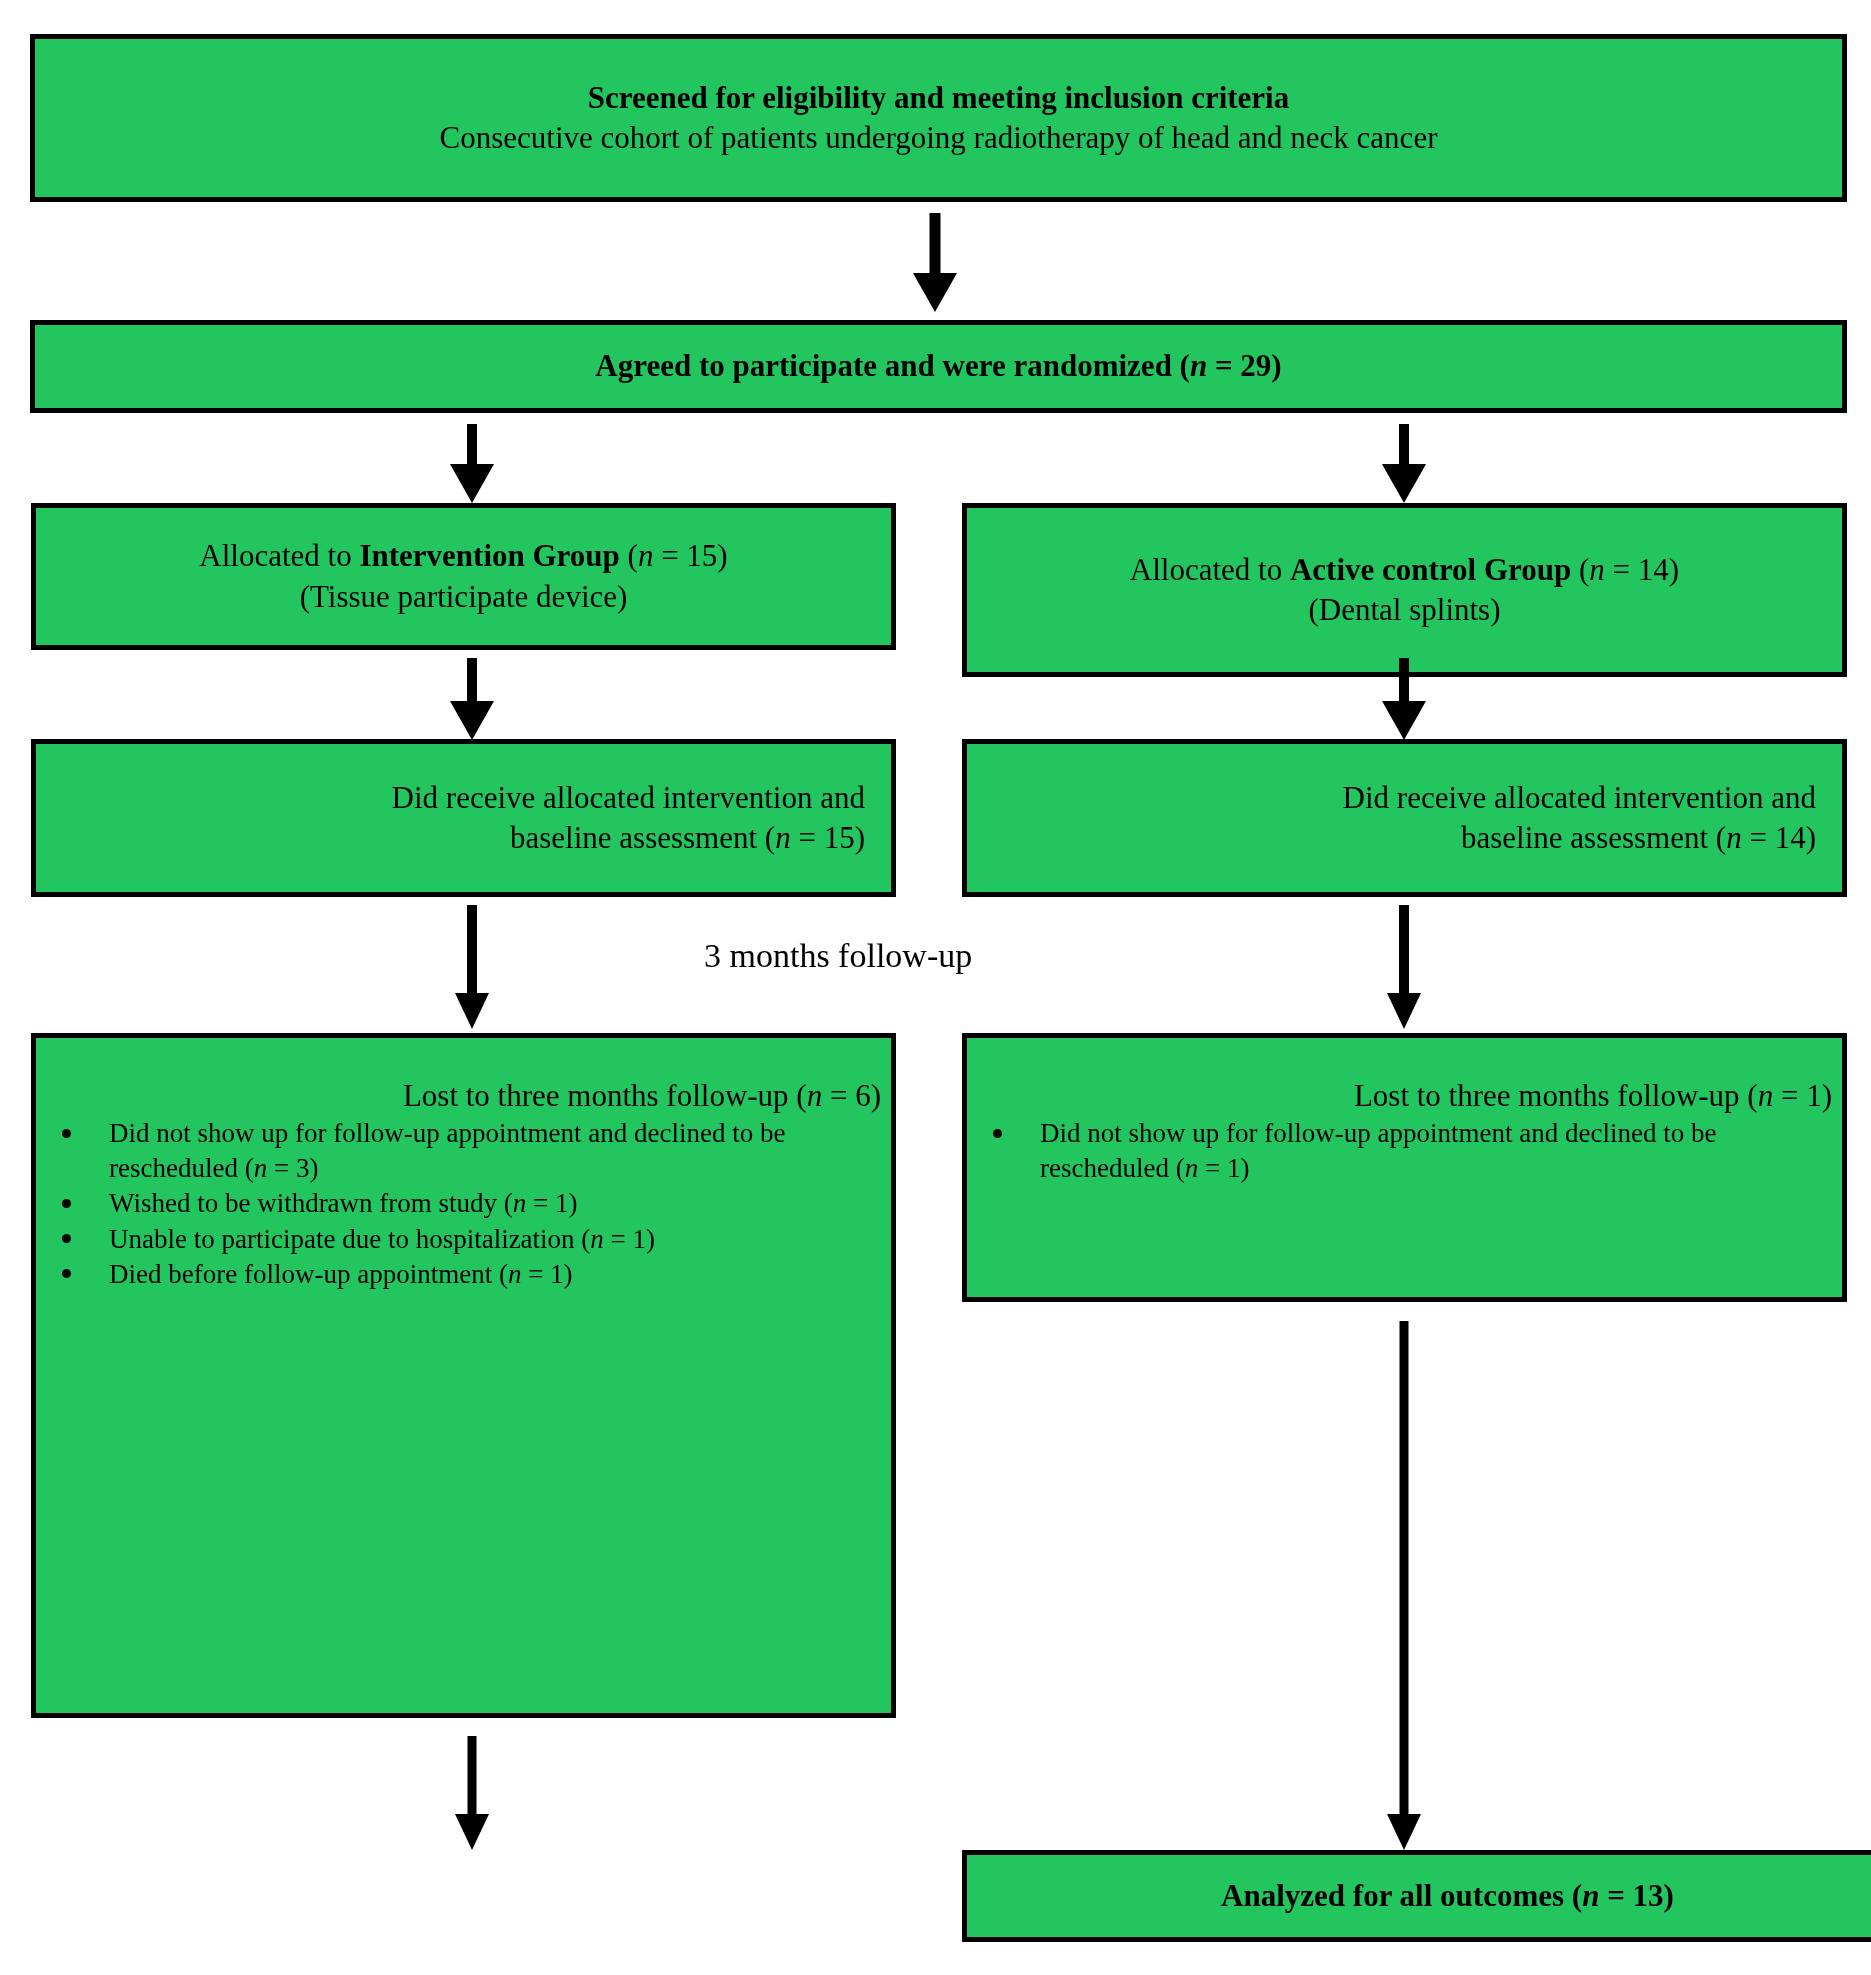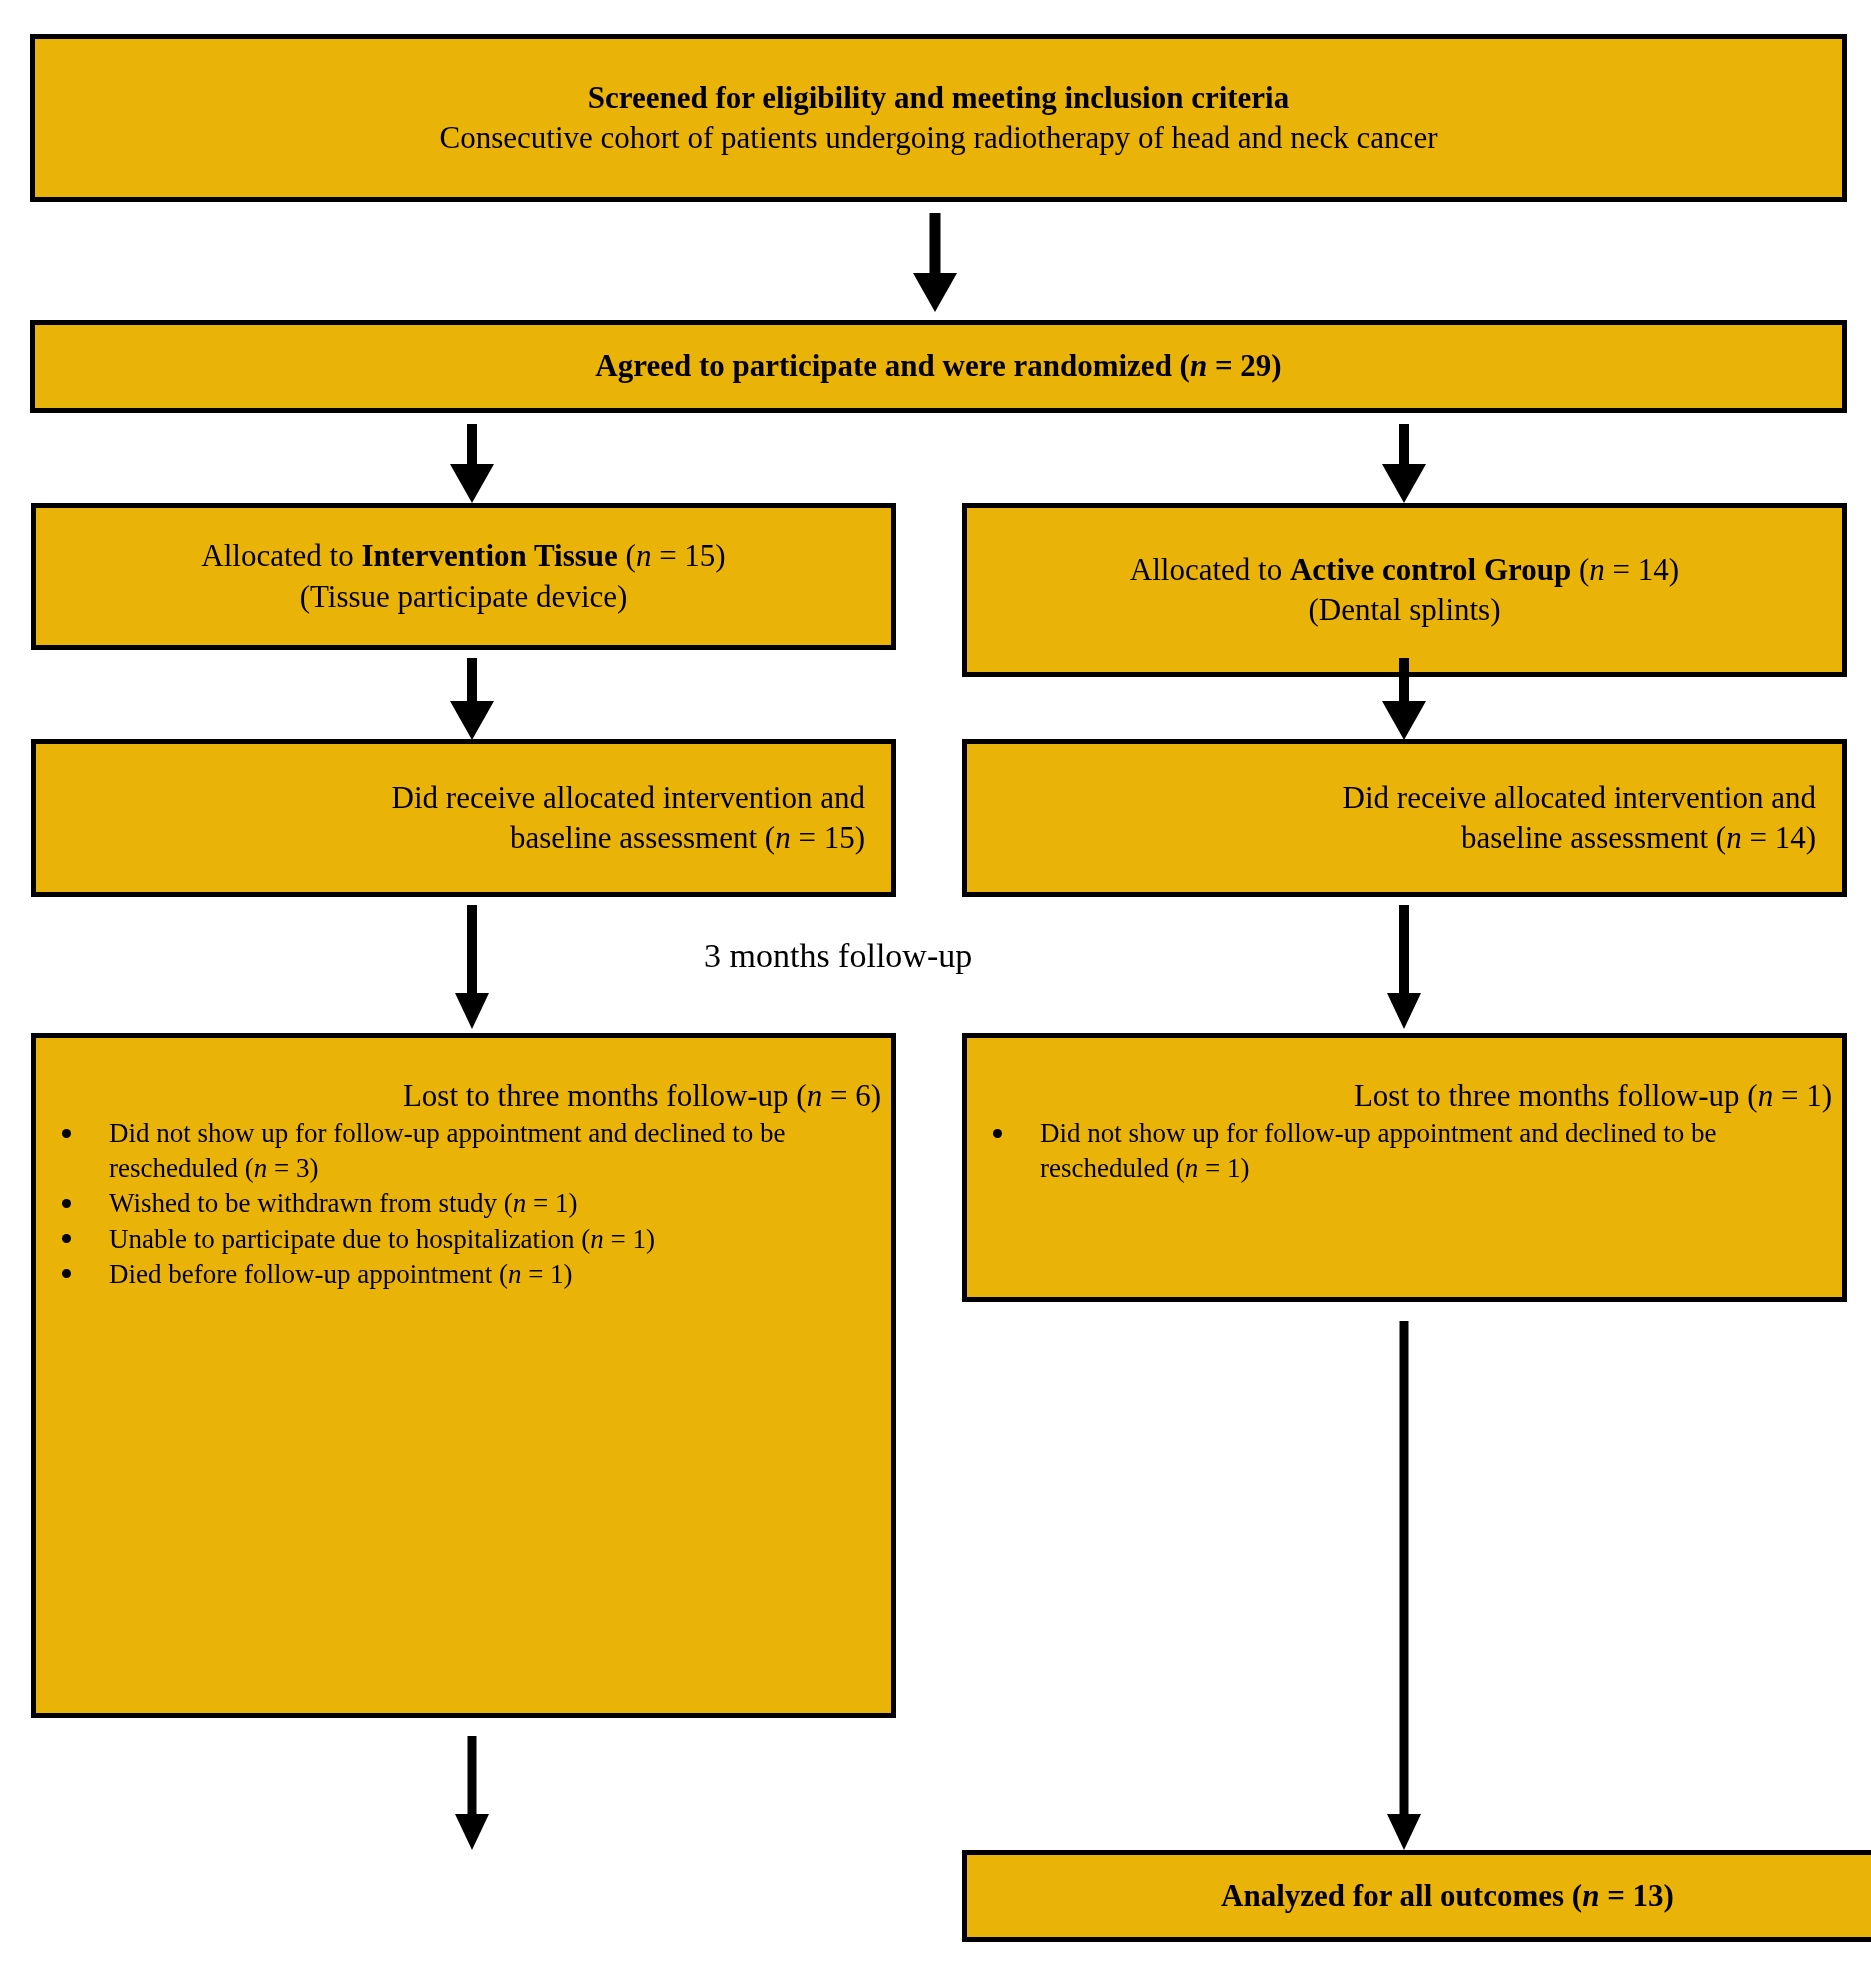--- a/index.html
+++ b/index.html
@@ -15,21 +15,21 @@
     position: relative;
     width: 1871px;
     height: 1975px;
     background: #ffffff;
     overflow: hidden;
   }
   .box {
     position: absolute;
     box-sizing: border-box;
     border: 5.4px solid #000000;
-    background: #eab308;
+    background: #22c55e;
     display: flex;
     flex-direction: column;
     justify-content: center;
   }
   .box.center { align-items: center; text-align: center; }
   .box.left   { align-items: flex-end; text-align: left; }
 
   .line {
     font-size: 31px;
     line-height: 1.30;
@@ -126,21 +126,21 @@
     <div class="shaft" style="width:10px; height:49px;"></div>
     <div class="head"></div>
   </div>
   <div class="arrow" style="left:1404px; top:424px; height:79px;">
     <div class="shaft" style="width:10px; height:49px;"></div>
     <div class="head"></div>
   </div>
 
   <div class="box center" style="left:31px; top:503px; width:865px; height:147px;">
     <div class="line">
-      <span>Allocated to </span><span class="b">Intervention Tissue</span><span> (</span><span class="i">n</span><span> = 15)</span>
+      <span>Allocated to </span><span class="b">Intervention Group</span><span> (</span><span class="i">n</span><span> = 15)</span>
     </div>
     <div class="line">(Tissue participate device)</div>
   </div>
 
   <div class="box center" style="left:962px; top:503px; width:885px; height:174px;">
     <div class="line">
       <span>Allocated to </span><span class="b">Active control Group</span><span> (</span><span class="i">n</span><span> = 14)</span>
     </div>
     <div class="line">(Dental splints)</div>
   </div>

